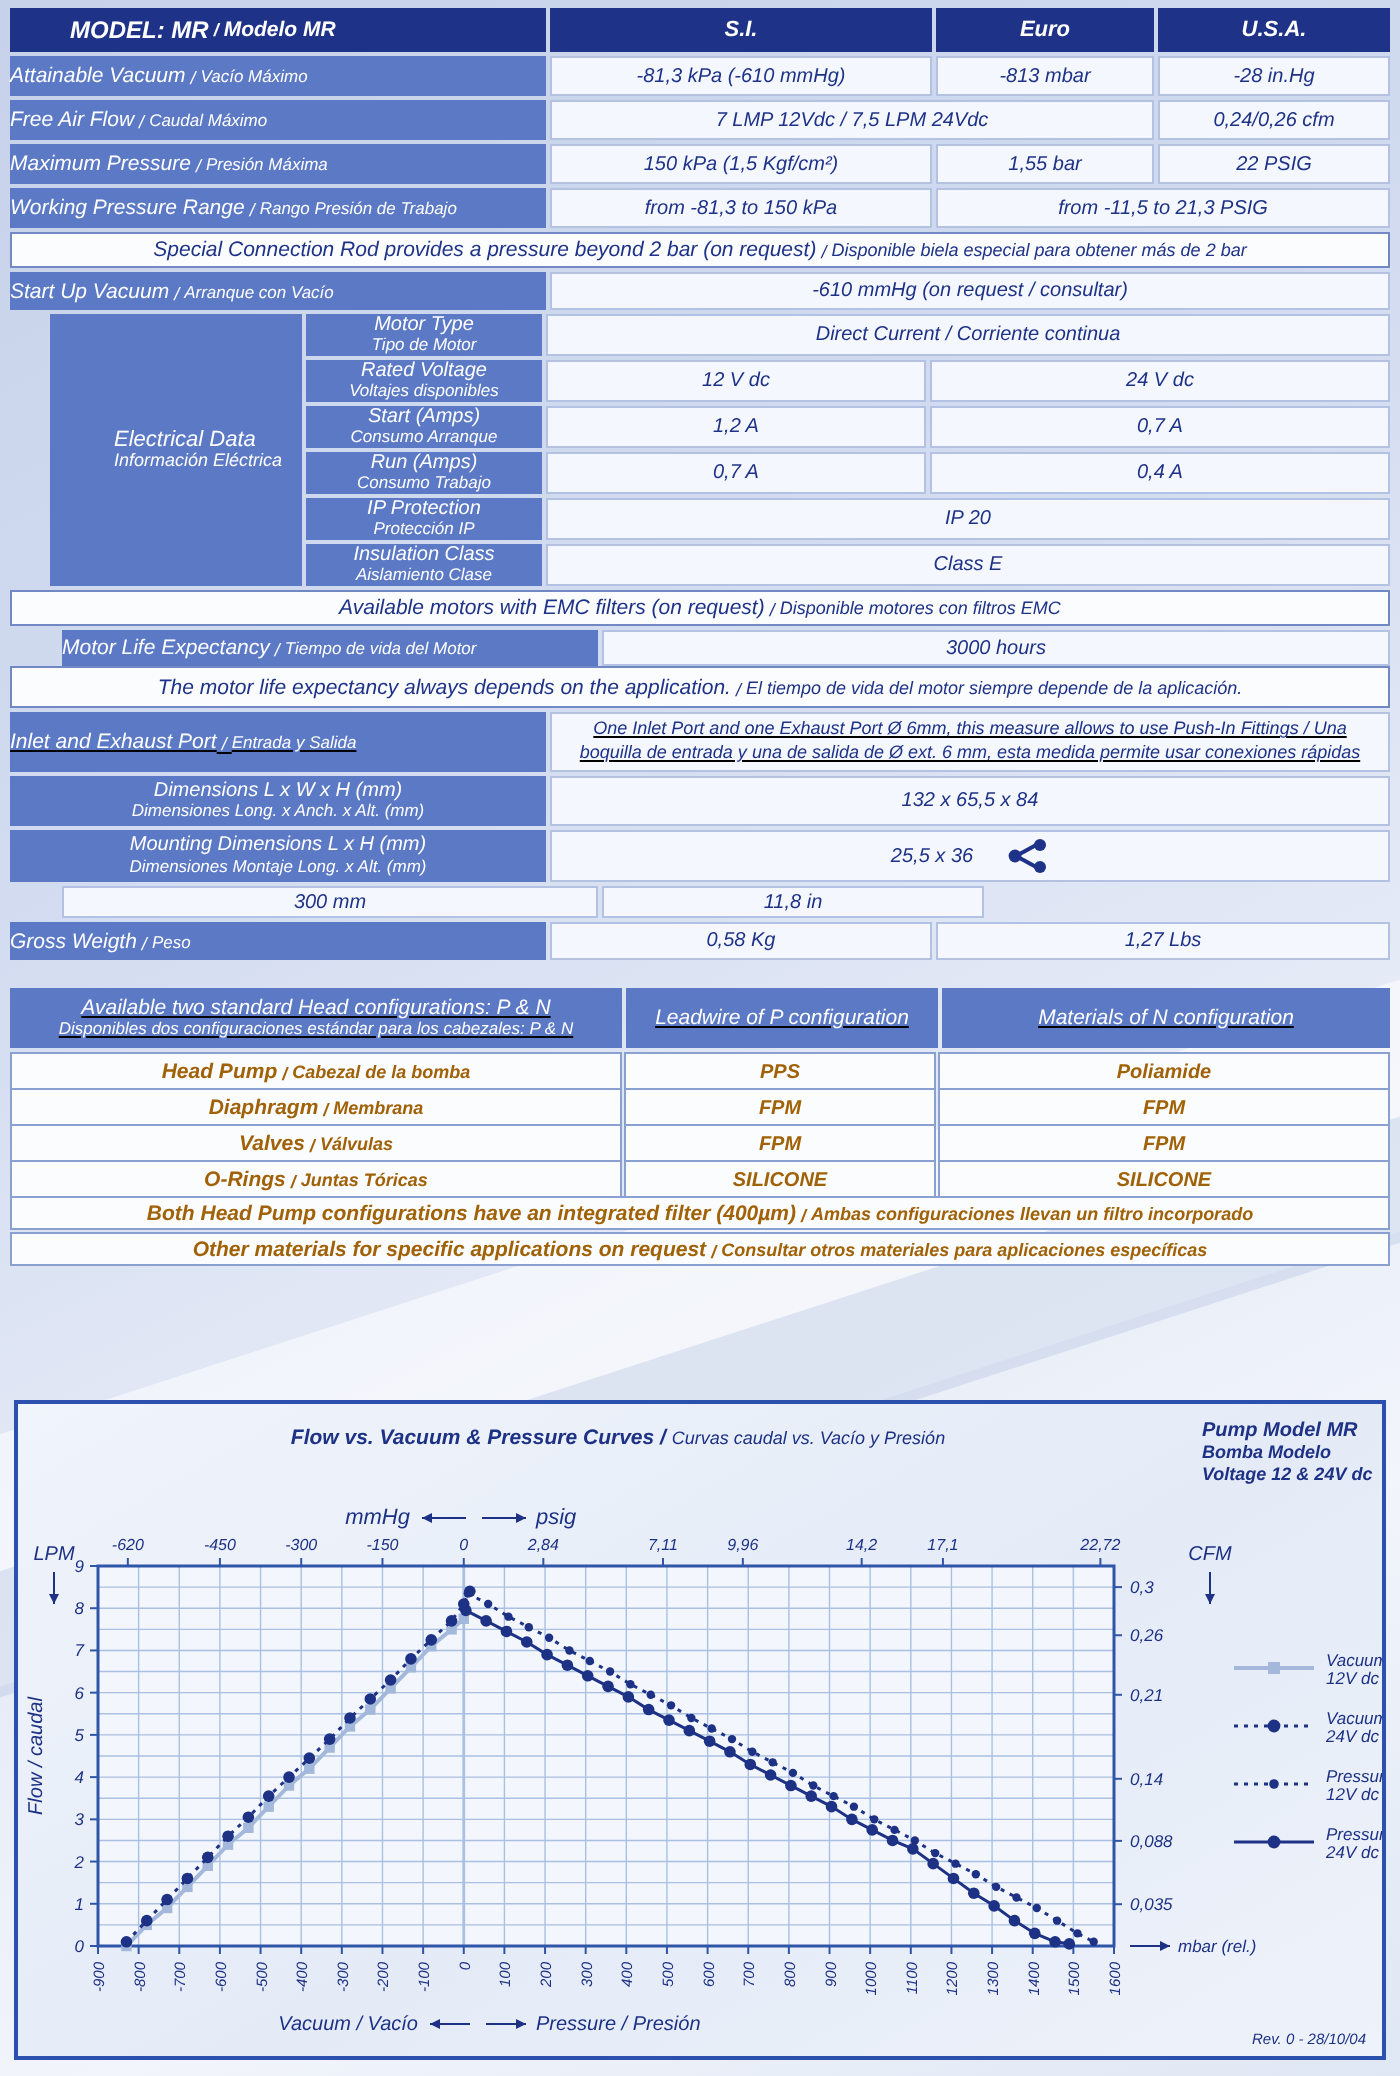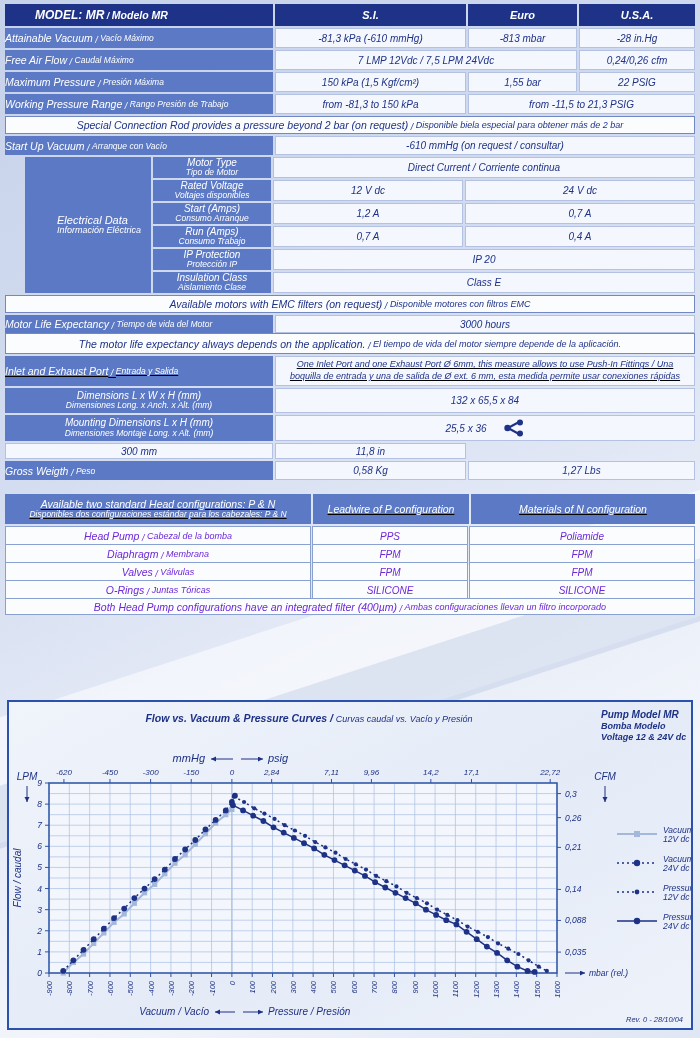--- a/index.html
+++ b/index.html
@@ -23,40 +23,40 @@
   .hdr.model .m-en{font-size:12px;}
   .hdr.model .m-es{font-size:10.5px;}
   .lbl{background:#5b79c4;color:#fff;justify-content:flex-start;text-align:right;padding-right:12px;}
   .lbl .en{font-size:10.5px;}
   .lbl .es{font-size:8.5px;}
   .sep::before{content:" / ";font-size:9px;white-space:pre;}
   .val{background:#f4f7fd;color:#1e3287;font-size:10px;border:1px solid #b3c2e2;}
   .band{height:16px;background:#fbfcfe;border:1px solid #7288c4;color:#1e3287;}
   .band .en{font-size:10.5px;}
   .band .es{font-size:9px;}
-  .h22{height:22px;} .h19{height:19px;} .h18{height:16px;}
+  .h22{height:22px;} .h19{height:19px;} .h18{height:16px;margin-left:26px;}
   .h30{height:30px;text-decoration:underline;} .h25{height:25px;} .h26{height:26px;}
   .stack{flex-direction:column;justify-content:center;line-height:1.05;padding-right:0;text-align:center;}
   .stack .en{font-size:10px;} .stack .es{font-size:8.5px;}
   
   .elec{display:grid;grid-template-columns:146px 118px 190px 1fr;grid-auto-rows:21px;gap:2px;margin-bottom:2px;}
   .elec-main{grid-row:1/7;background:#5b79c4;color:#fff;display:flex;flex-direction:column;justify-content:center;
              align-items:flex-start;padding-left:32px;line-height:1.1;margin-left:20px;}
   .elec-main .en{font-size:11px;} .elec-main .es{font-size:9px;}
   .span2{grid-column:3/5;}
   .inlet-val{font-size:9px;line-height:1.3;padding:1px 8px;}
   .micon{margin-left:16px;display:flex;align-items:center;}
 
   
   .t2{position:absolute;top:494px;left:5px;width:690px;}
   .cols-mat{grid-template-columns:306px 156px 1fr;}
   .mhdr{background:#5b79c4;color:#fff;font-size:10.5px;}
   .mhdr.two{flex-direction:column;line-height:1.1;}
   .mhdr .en{font-size:10.5px;} .mhdr .es{font-size:8.5px;}
-  .mcell{background:#fbfcfe;border:1px solid #8aa0d0;color:#6d28d9;}
+  .mcell{background:#fbfcfe;border:1px solid #8aa0d0;color:#a16207;font-weight:bold;}
   .mcell .en{font-size:10.5px;} .mcell .es{font-size:9px;} .mcell.v{font-size:10px;}
   .mrow{height:17px;margin-bottom:1px;gap:1px;}
 
   
   .chart{position:absolute;top:700px;left:7px;width:682px;height:326px;border:2px solid #2b50ad;
          background:linear-gradient(150deg,#f0f4fb 0%,#e4ebf7 55%,#eef2fa 100%);}
   svg text{font-family:"Liberation Sans",sans-serif;}
 </style>
 </head>
 <body>
@@ -303,20 +303,27 @@
         </div>
       <div class="cell mcell v">SILICONE</div>
       <div class="cell mcell v">SILICONE</div>
     </div>
 
     <div class="row mrow" style="display:flex;">
       <div class="cell mcell" style="width:100%;text-align:center;">
           <span class="en">Both Head Pump configurations have an integrated filter (400µm)</span>
           <span class="sep"></span>
           <span class="es">Ambas configuraciones llevan un filtro incorporado</span>
+        </div>
+    </div>
+    <div class="row mrow" style="display:flex;margin-bottom:0;">
+      <div class="cell mcell" style="width:100%;">
+          <span class="en">Other materials for specific applications on request</span>
+          <span class="sep"></span>
+          <span class="es">Consultar otros materiales para aplicaciones específicas</span>
         </div>
     </div>
   </div>
 
   <div class="chart">
     <svg id="chart-svg" width="682" height="326">
         <defs>
           <marker id="arr" markerWidth="7" markerHeight="7" refX="5" refY="2.5" orient="auto">
             <path d="M0,0 L5,2.5 L0,5 z" fill="#1d3185"></path>
           </marker>

